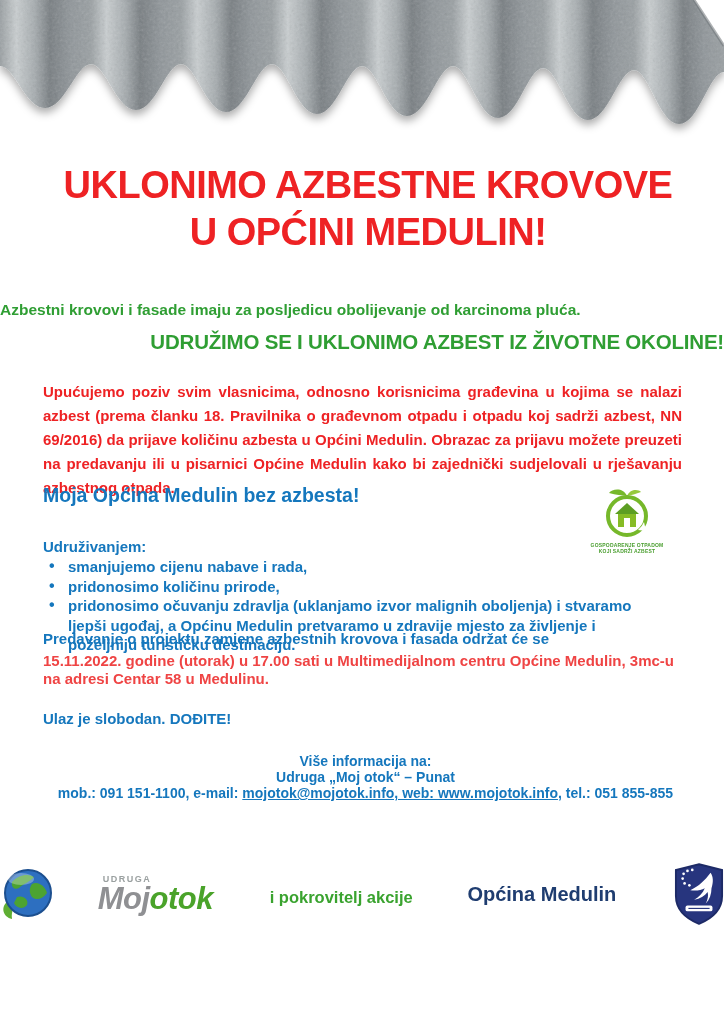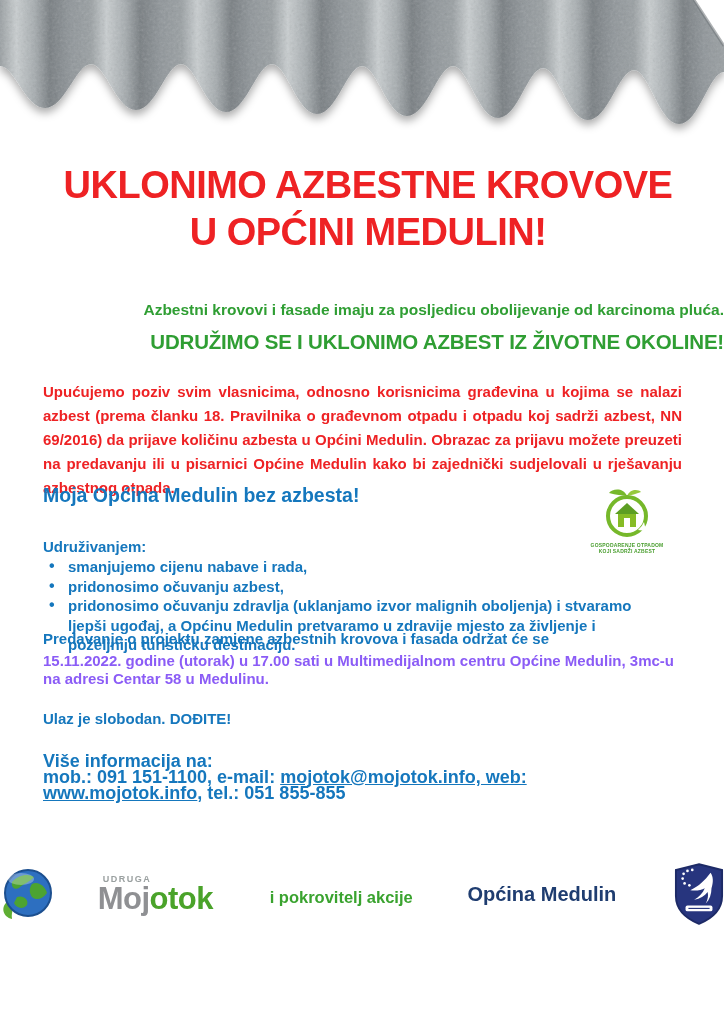--- a/index.html
+++ b/index.html
@@ -10,21 +10,21 @@
     font-family:"Liberation Sans", sans-serif; font-weight:700;
   }
   .roof { position:absolute; top:0; left:0; display:block; }
 
   .title {
     position:absolute; top:162px; left:0; width:724px;
     text-align:center; color:#ee2224; font-size:38px; line-height:47px;
     letter-spacing:-0.5px; font-weight:700;padding-left:12px;
   }
   .intro1 {
-    position:absolute; top:301px; left:0; width:724px; text-align:right;
+    position:absolute; top:301px; left:0; width:724px; text-align:left;
     color:#2f9e33; font-size:15.5px;
   }
   .intro2 {
     position:absolute; top:330px; left:0; width:724px; text-align:right;
     color:#2f9e33; font-size:20.5px; letter-spacing:-0.2px;
   }
   .callp {
     position:absolute; top:380px; left:43px; width:639px;
     color:#ee2224; font-size:15px; line-height:24px;
     text-align:justify;
@@ -55,40 +55,40 @@
   .eco-caption {
     margin-top:3px; color:#4a9e2f; font-size:5px; line-height:6px; letter-spacing:0.2px;
   }
 
   .event-intro {
     position:absolute; top:630px; left:43px;
     color:#1577bd; font-size:15px;
   }
   .event-details {
     position:absolute; top:652px; left:43px; width:645px;
-    color:#8b5cf6; font-size:15px; line-height:17.5px;
+    color:#ef4444; font-size:15px; line-height:17.5px;
   }
   .admission {
     position:absolute; top:710px; left:43px;
     color:#1577bd; font-size:15px;
   }
   .contact {
     position:absolute; top:753px; left:43px; width:645px;
-    color:#1577bd; font-size:18px; line-height:16px;
+    color:#1577bd; font-size:14px; line-height:16px;text-align:center;
   }
   .contact a { color:#1577bd; text-decoration:underline; cursor:pointer; }
 
   .footer {
     position:absolute; top:862px; left:0; width:724px; height:64px;
     display:flex; align-items:center; justify-content:space-between;
   }
   .globe { display:block; }
   .brand-text { display:flex; flex-direction:column; margin-left:-4px; }
   .brand-udruga { font-size:9px; color:#9aa0a0; letter-spacing:1.5px; margin-left:5px; }
-  .brand-word { font-size:31px; line-height:30px; letter-spacing:-0.5px; }
+  .brand-word { font-size:31px; line-height:30px; letter-spacing:-0.5px;font-style:italic; }
   .brand-moj { color:#8f9093; }
   .brand-otok { color:#4aa32a; }
   .patron-text { color:#3aa32f; font-size:16.5px; margin:6px 7px 0 9px; }
   .patron-name { color:#1f3d70; font-size:20px; margin:4px 10px 4px 0; }
   .shield { display:block; }
 </style>
 </head>
 <body>
 
 <div class="page">
@@ -132,21 +132,21 @@
 
   <div class="intro1">Azbestni krovovi i fasade imaju za posljedicu obolijevanje od karcinoma pluća.</div>
   <div class="intro2">UDRUŽIMO SE I UKLONIMO AZBEST IZ ŽIVOTNE OKOLINE!</div>
 
   <p class="callp">Upućujemo poziv svim vlasnicima, odnosno korisnicima građevina u kojima se nalazi azbest (prema članku 18. Pravilnika o građevnom otpadu i otpadu koj sadrži azbest, NN 69/2016) da prijave količinu azbesta u Općini Medulin. Obrazac za prijavu možete preuzeti na predavanju ili u pisarnici Općine Medulin kako bi zajednički sudjelovali u rješavanju azbestnog otpada.</p>
 
   <div class="campaign-heading">Moja Općina Medulin bez azbesta!</div>
   <div class="list-intro">Udruživanjem:</div>
   <div class="bullets">
     <div class="bullet"><span>smanjujemo cijenu nabave i rada,</span></div>
-    <div class="bullet"><span>pridonosimo očuvanju azbest,</span></div>
+    <div class="bullet"><span>pridonosimo količinu prirode,</span></div>
     <div class="bullet"><span>pridonosimo očuvanju zdravlja (uklanjamo izvor malignih oboljenja) i stvaramo ljepši ugođaj, a Općinu Medulin pretvaramo u zdravije mjesto za življenje i poželjniju turističku destinaciju.</span></div>
   </div>
 
   <div class="eco-badge">
     <svg width="62" height="50" viewBox="0 0 62 50">
       <path d="M31,7 C27,-2 16,0 13,4 C20,6 26,6 31,7 Z" fill="#76b82a"></path>
       <path d="M31,7 C34,0 42,0 45,3 C40,5 35,6 31,7 Z" fill="#96c93d"></path>
       <circle cx="31" cy="27" r="19" fill="none" stroke="#76b82a" stroke-width="4"></circle>
       <path d="M48,33 a19,19 0 0 1 -6,8 l8,1 z" fill="#ffffff"></path>
       <polygon points="31,14 43,25 19,25" fill="#5c9e23"></polygon>
@@ -156,20 +156,21 @@
     <div class="eco-caption">GOSPODARENJE OTPADOM</div>
     <div class="eco-caption" style="margin-top:0">KOJI SADRŽI AZBEST</div>
   </div>
 
   <div class="event-intro">Predavanje o projektu zamjene azbestnih krovova i fasada održat će se</div>
   <div class="event-details">15.11.2022. godine (utorak) u 17.00 sati u Multimedijalnom centru Općine Medulin, 3mc-u na adresi Centar 58 u Medulinu.</div>
   <div class="admission">Ulaz je slobodan. DOĐITE!</div>
 
   <div class="contact">
     <div>Više informacija na:</div>
+    <div>Udruga „Moj otok“ – Punat</div>
     <div><span>mob.: 091 151-1100, e-mail: </span><a>mojotok@mojotok.info, web: www.mojotok.info</a><span>, tel.: 051 855-855</span></div>
   </div>
 
   <div class="footer">
     <svg class="globe" width="54" height="54" viewBox="0 0 54 54">
       <path d="M8,34 C0,40 3,50 12,52 C11,44 14,38 20,34 C16,31 11,31 8,34 Z" fill="#5fae33"></path>
       <circle cx="28" cy="26" r="23" fill="#2d6fc0" stroke="#1c4f8f" stroke-width="2"></circle>
       <path d="M12,15 C18,8 28,6 34,10 C30,15 23,17 19,21 C15,23 11,21 12,15 Z" fill="#4ca331"></path>
       <path d="M32,17 C38,14 45,19 47,26 C43,32 36,34 32,30 C29,26 29,21 32,17 Z" fill="#4ca331"></path>
       <path d="M17,30 C23,28 29,32 27,38 C23,43 16,41 14,36 Z" fill="#4ca331"></path>

